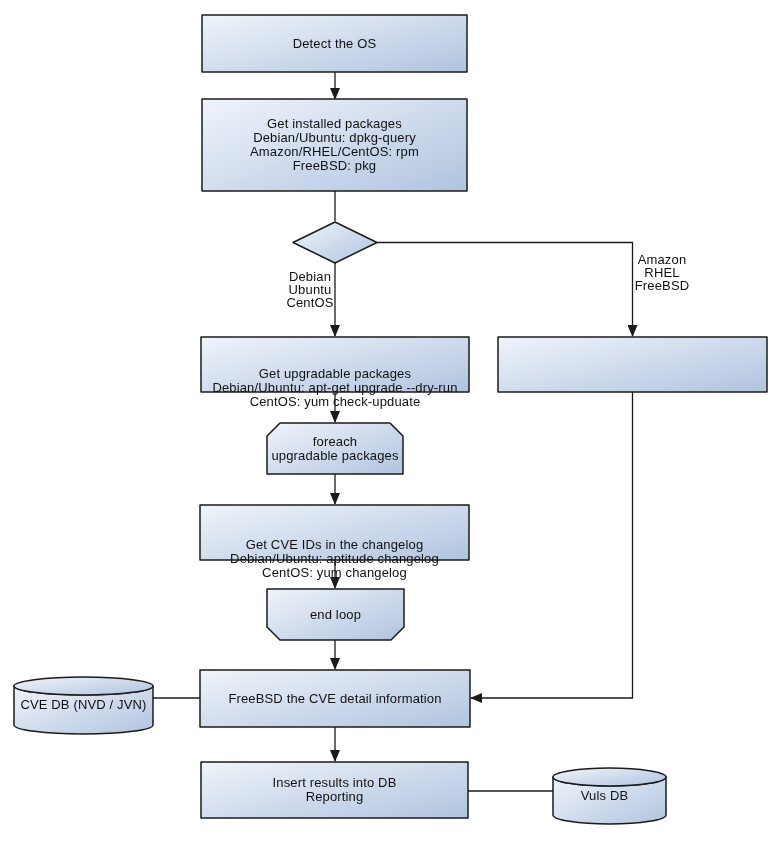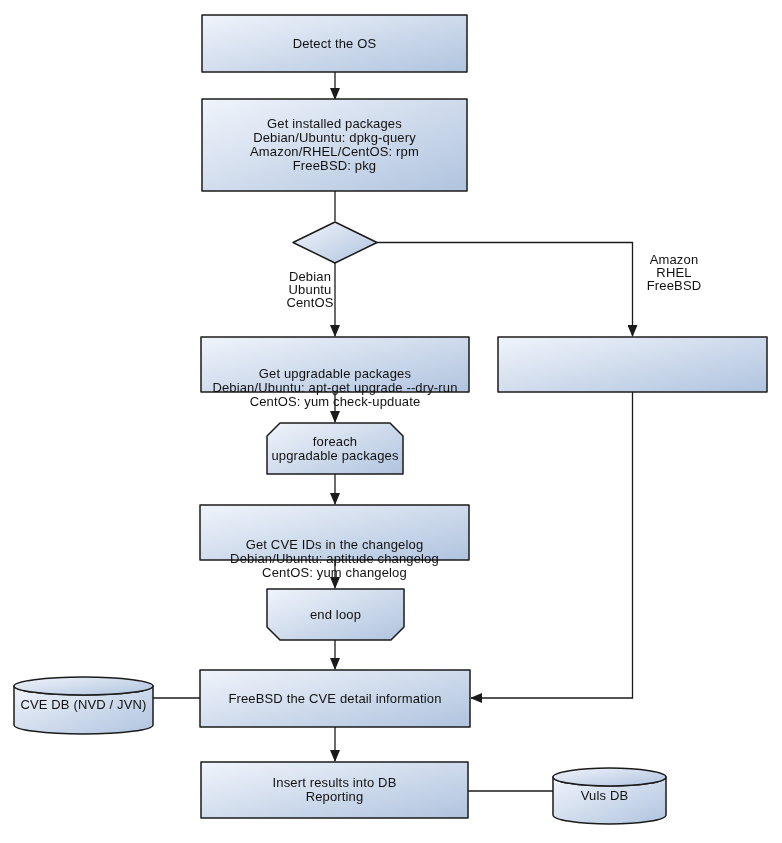--- a/index.html
+++ b/index.html
@@ -23,21 +23,21 @@
   .l-upgradable {left:201px; top:355px; width:268px; height:65px;}
   .l-cvemgr     {left:498px; top:337px; width:269px; height:55px;}
   .l-foreach    {left:267px; top:423px; width:136px; height:51px;}
   .l-changelog  {left:200px; top:531px; width:269px; height:55px;}
   .l-endloop    {left:267px; top:589px; width:137px; height:51px;}
   .l-select     {left:200px; top:670px; width:270px; height:57px;}
   .l-cvedb      {left:14px;  top:677px; width:139px; height:56px;}
   .l-insert     {left:201px; top:762px; width:267px; height:56px;}
   .l-vulsdb     {left:553px; top:770px; width:103px; height:52px;}
   .l-leftbr     {left:282px; top:268px; width:56px;  height:42px;}
-  .l-rightbr    {left:634px; top:250px; width:56px;  height:44px;margin-left:12px;}
+  .l-rightbr    {left:634px; top:250px; width:56px;  height:44px;}
 </style>
 </head>
 <body>
 
 <div class="canvas">
 
   <svg width="782" height="843" viewBox="0 0 782 843">
     <defs>
       <linearGradient id="node-grad" x1="0" y1="0" x2="1" y2="0.9">
         <stop offset="0%" stop-color="#f0f4fb"></stop>

